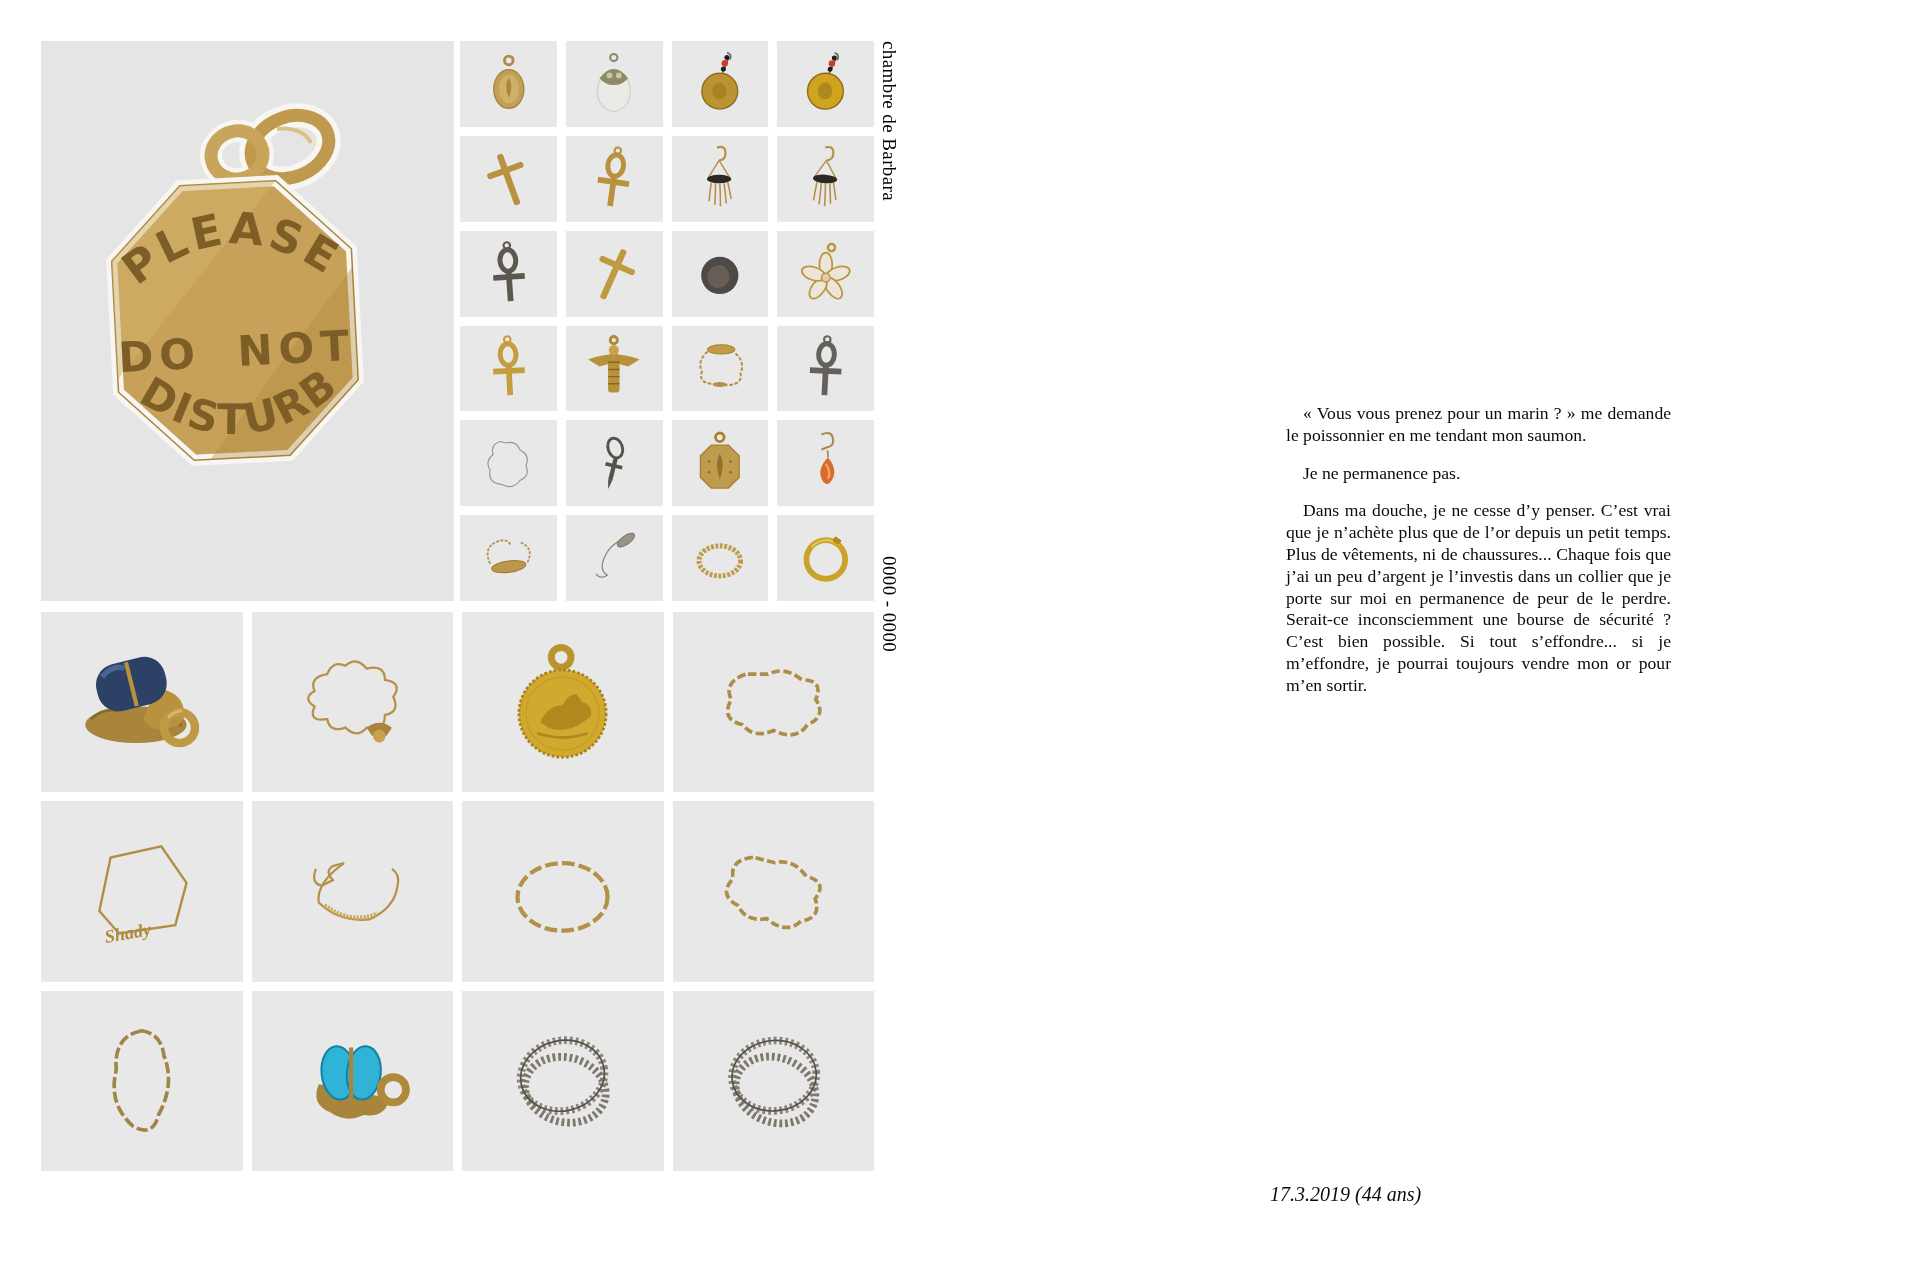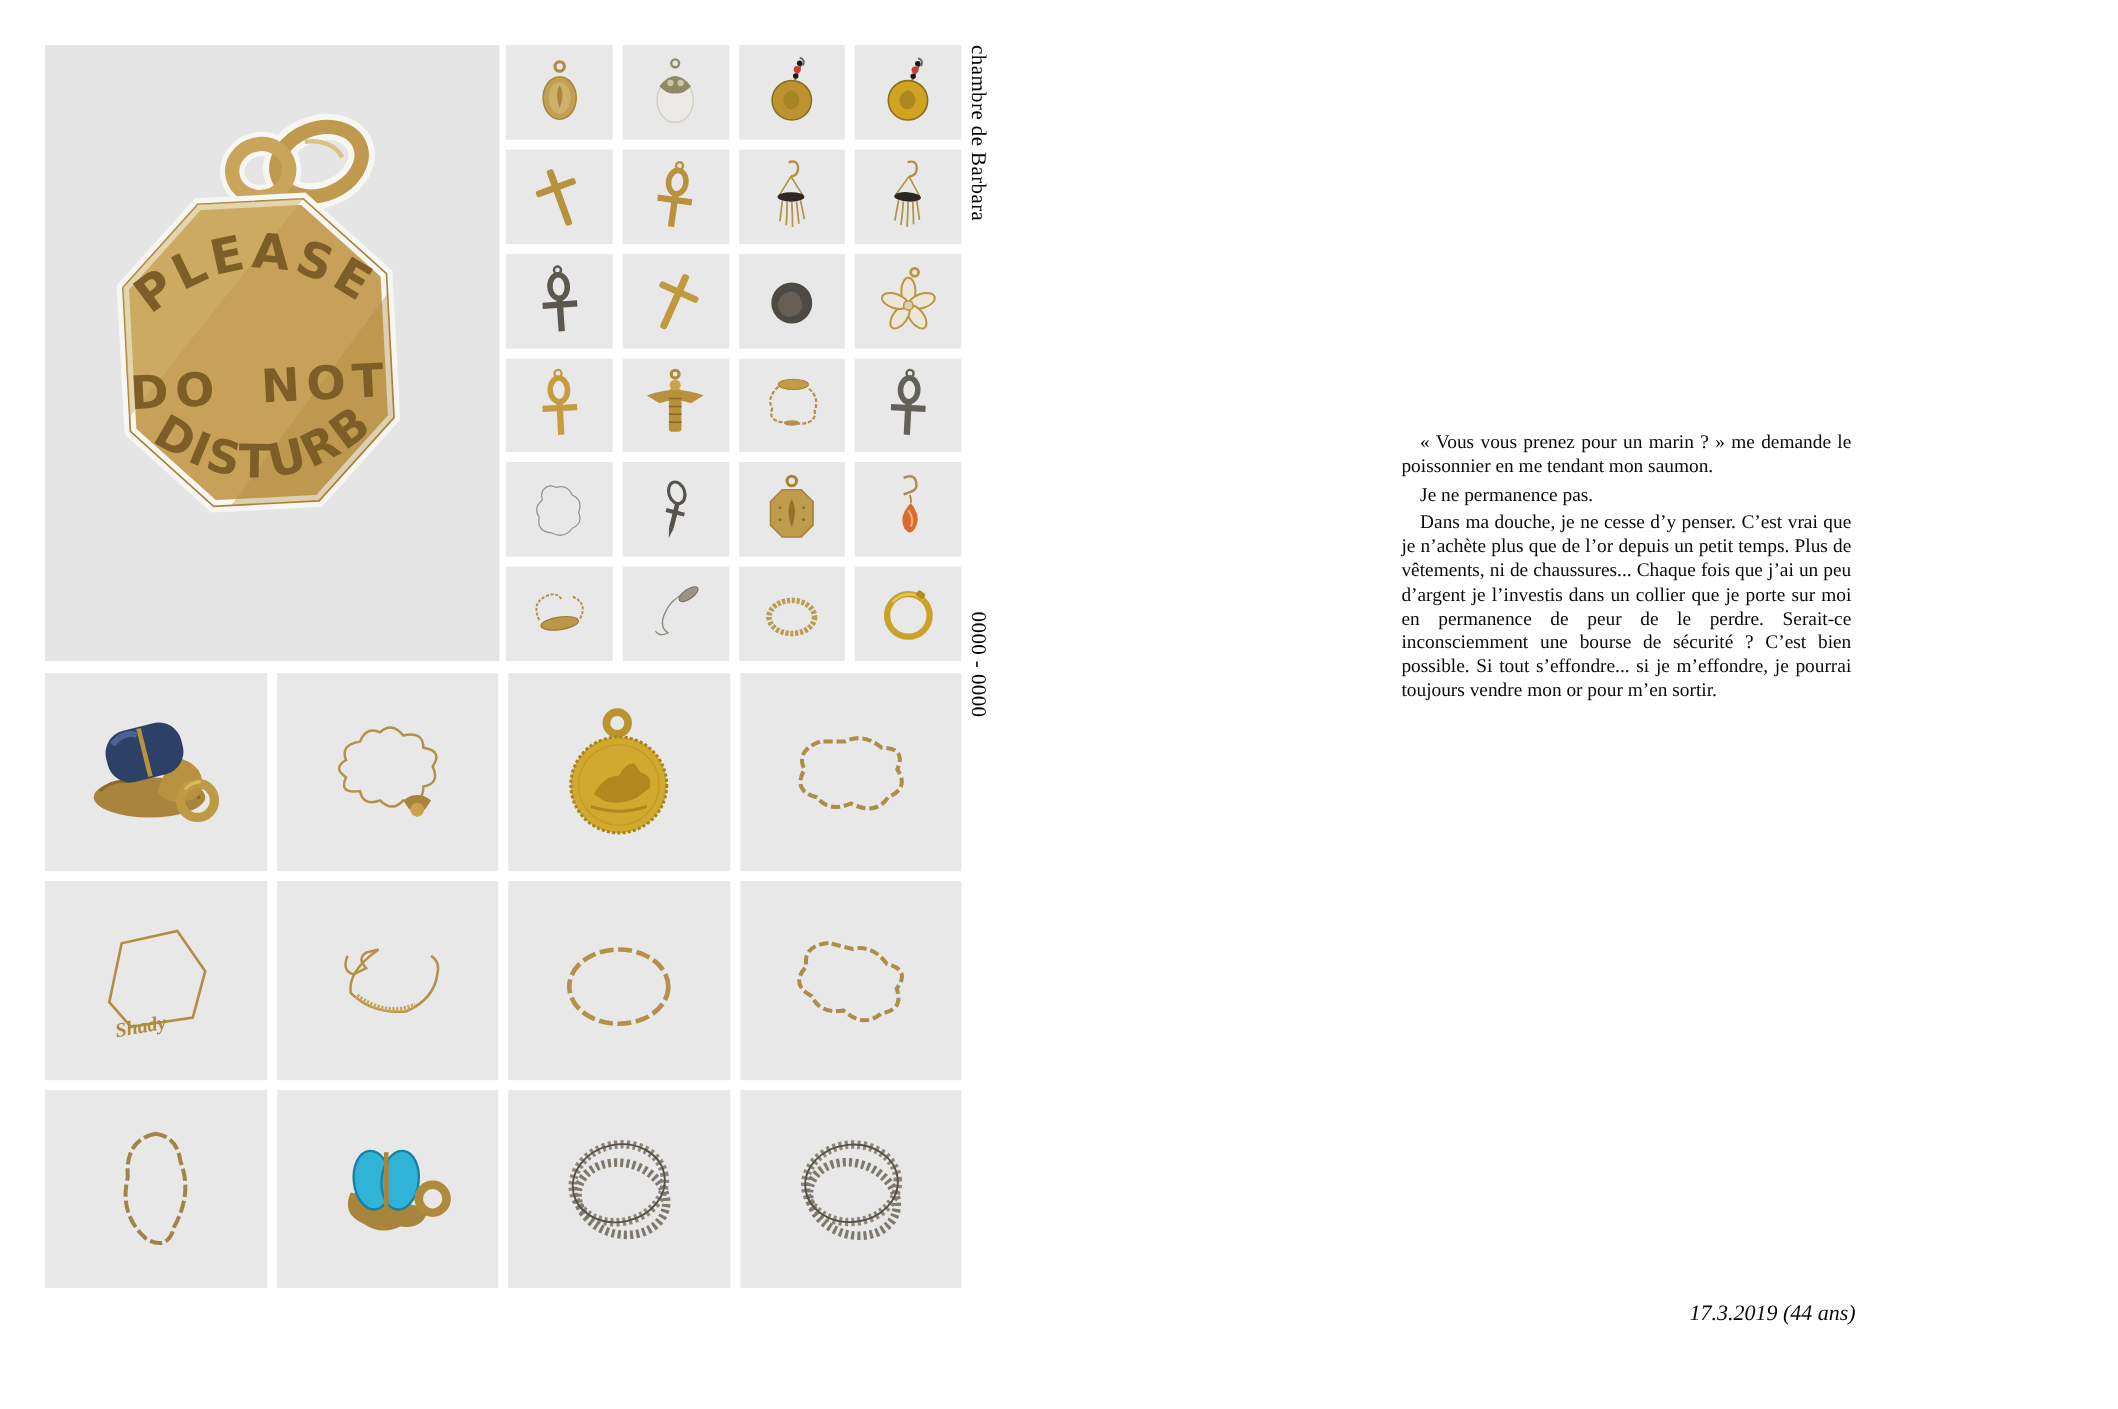--- a/index.html
+++ b/index.html
@@ -38,24 +38,24 @@
     font-size:19px;letter-spacing:.4px;color:#000;white-space:nowrap;
   }
   .cap1{top:41px;}
   .cap2{top:556px;}
 
   
   .text-block{
     position:absolute;left:1270px;top:387px;width:417px;
     font-size:17.6px;line-height:21.8px;text-align:justify;color:#0a0a0a;
   }
-  .text-block p{margin:4px;text-indent:17px;font-family:Liberation Serif, serif;}
+  .text-block p{margin:16px;text-indent:17px;font-family:Liberation Serif, serif;}
   .date-caption{
     position:absolute;left:1270px;top:1183px;width:417px;
-    text-align:right;font-style:italic;font-size:20px;color:#0a0a0a;
+    text-align:left;font-style:italic;font-size:20px;color:#0a0a0a;
   }
 </style>
 </head>
 <body>
 
 <svg width="0" height="0" style="position:absolute" aria-hidden="true">
   <defs>
     <symbol id="sym-medal-oval" viewBox="0 0 100 100">
       <circle cx="50" cy="17" r="6" fill="none" stroke="#ad8b49" stroke-width="4"></circle>
       <ellipse cx="50" cy="57" rx="21" ry="27" fill="#c29f55" stroke="#a9863d" stroke-width="2"></ellipse>

